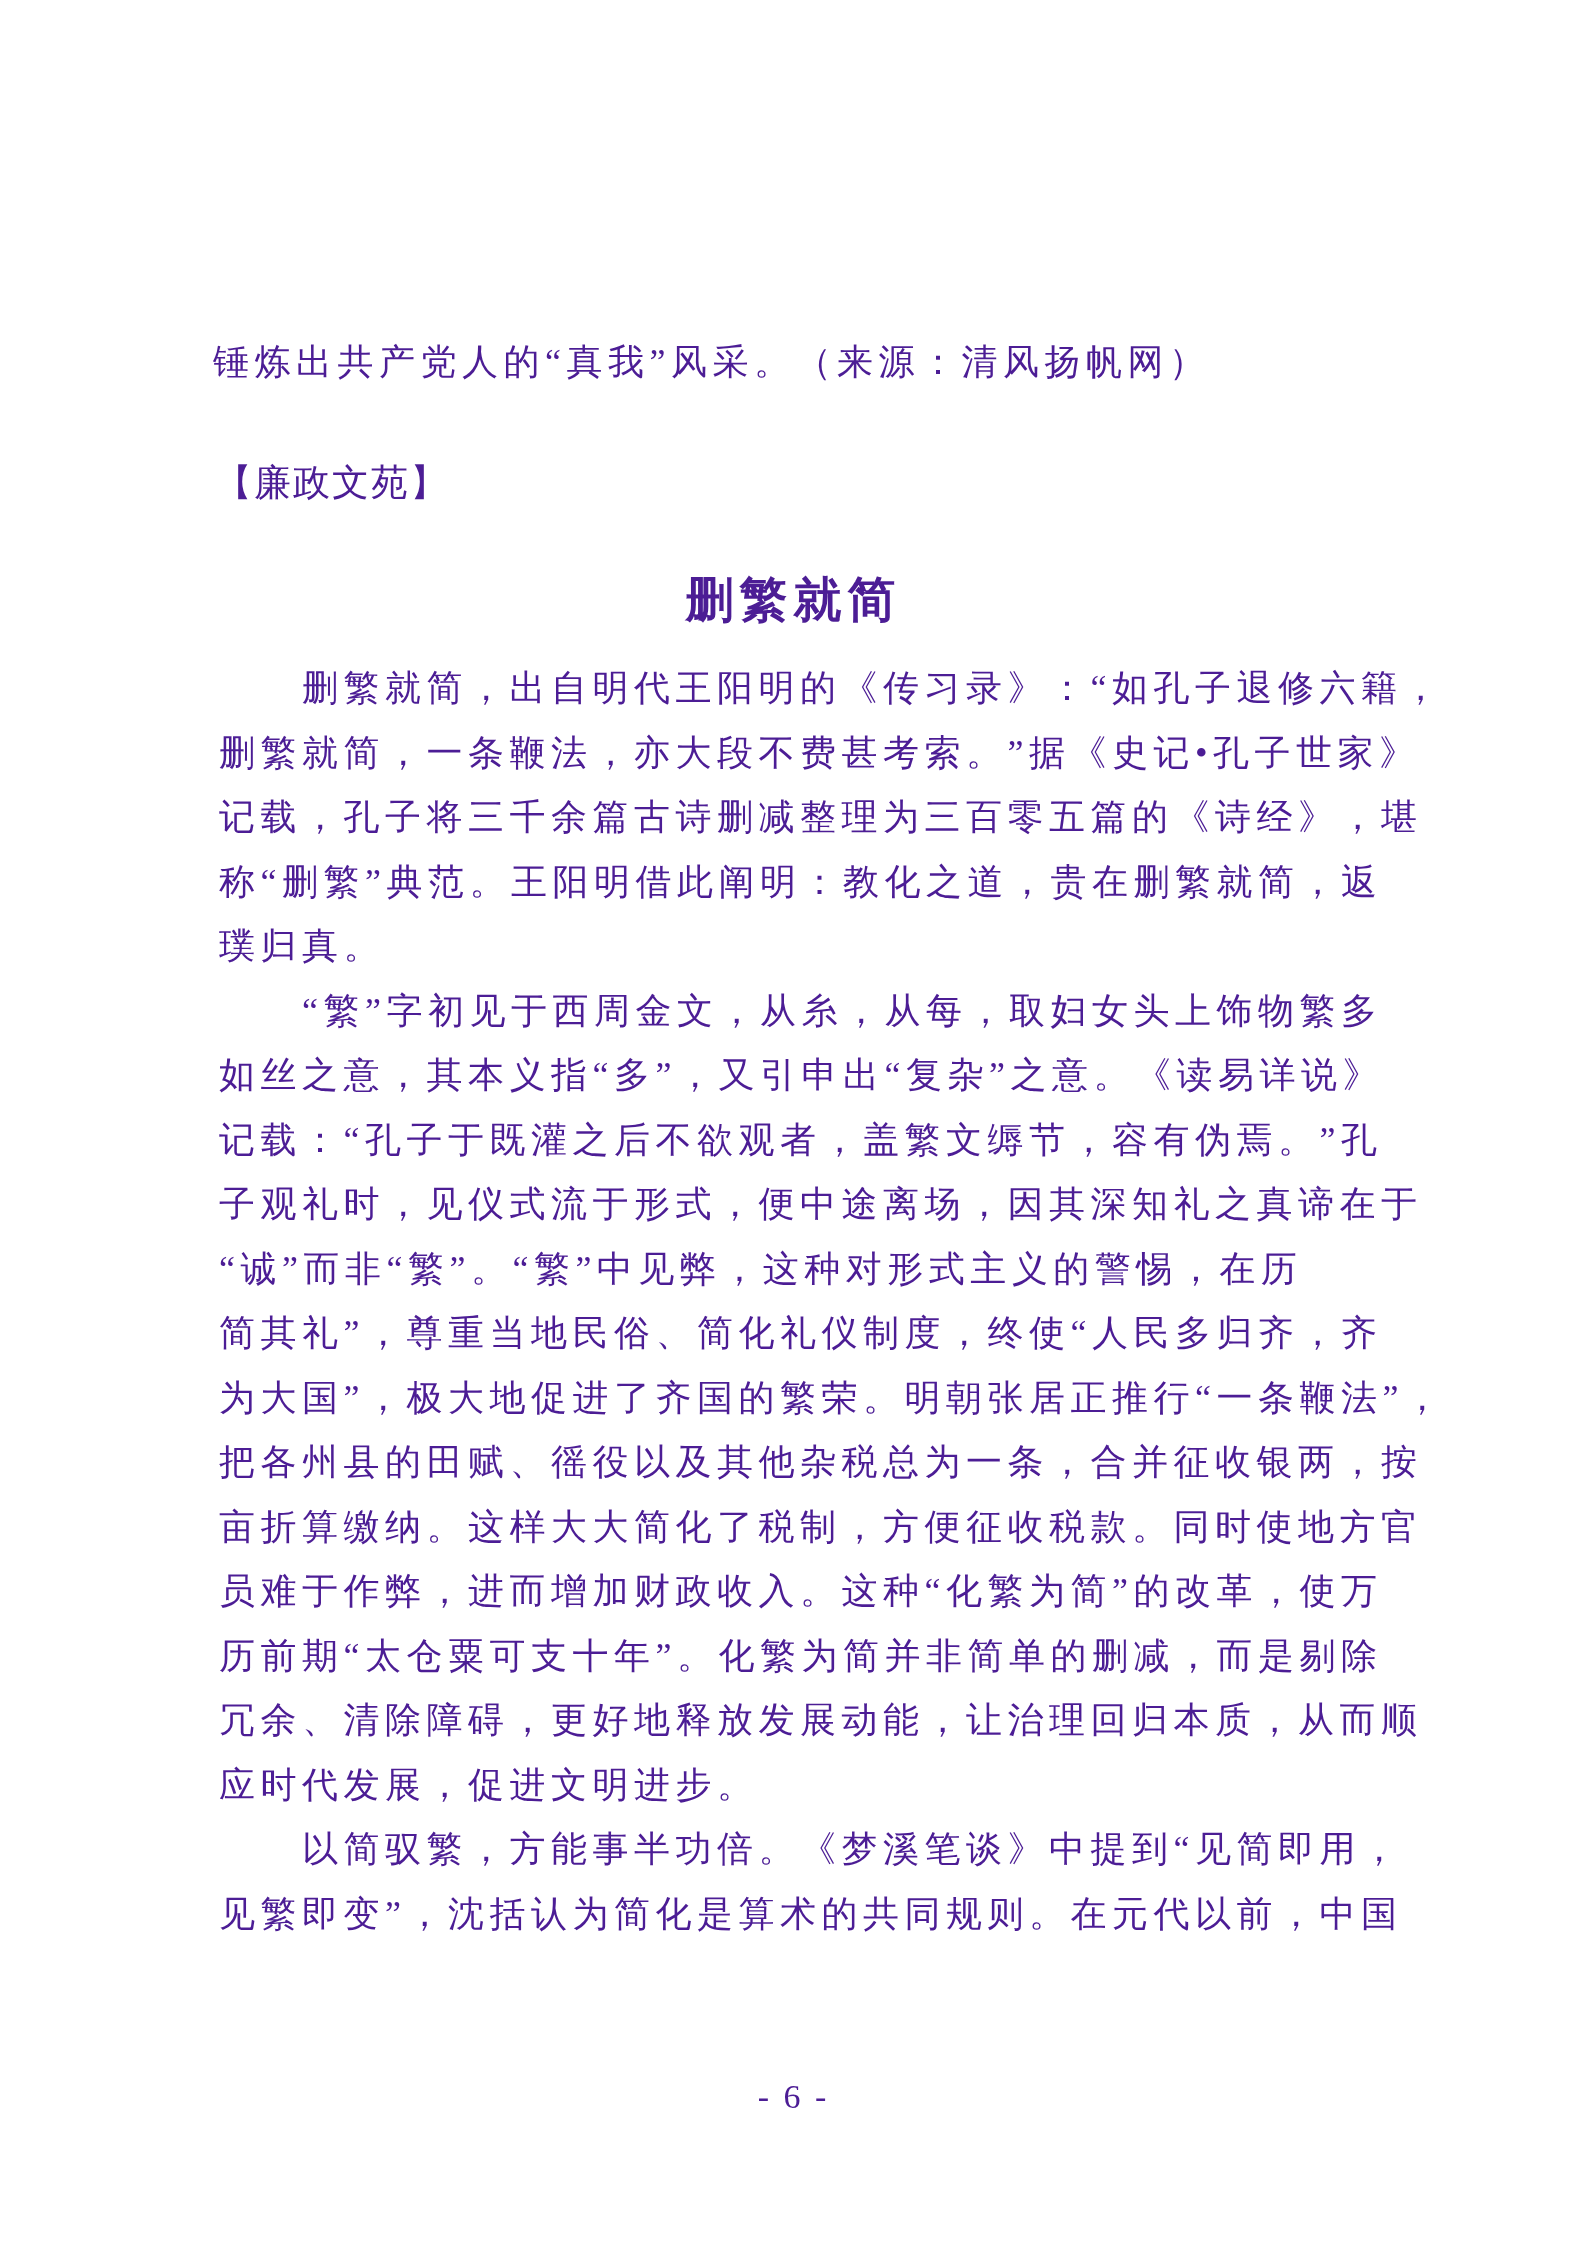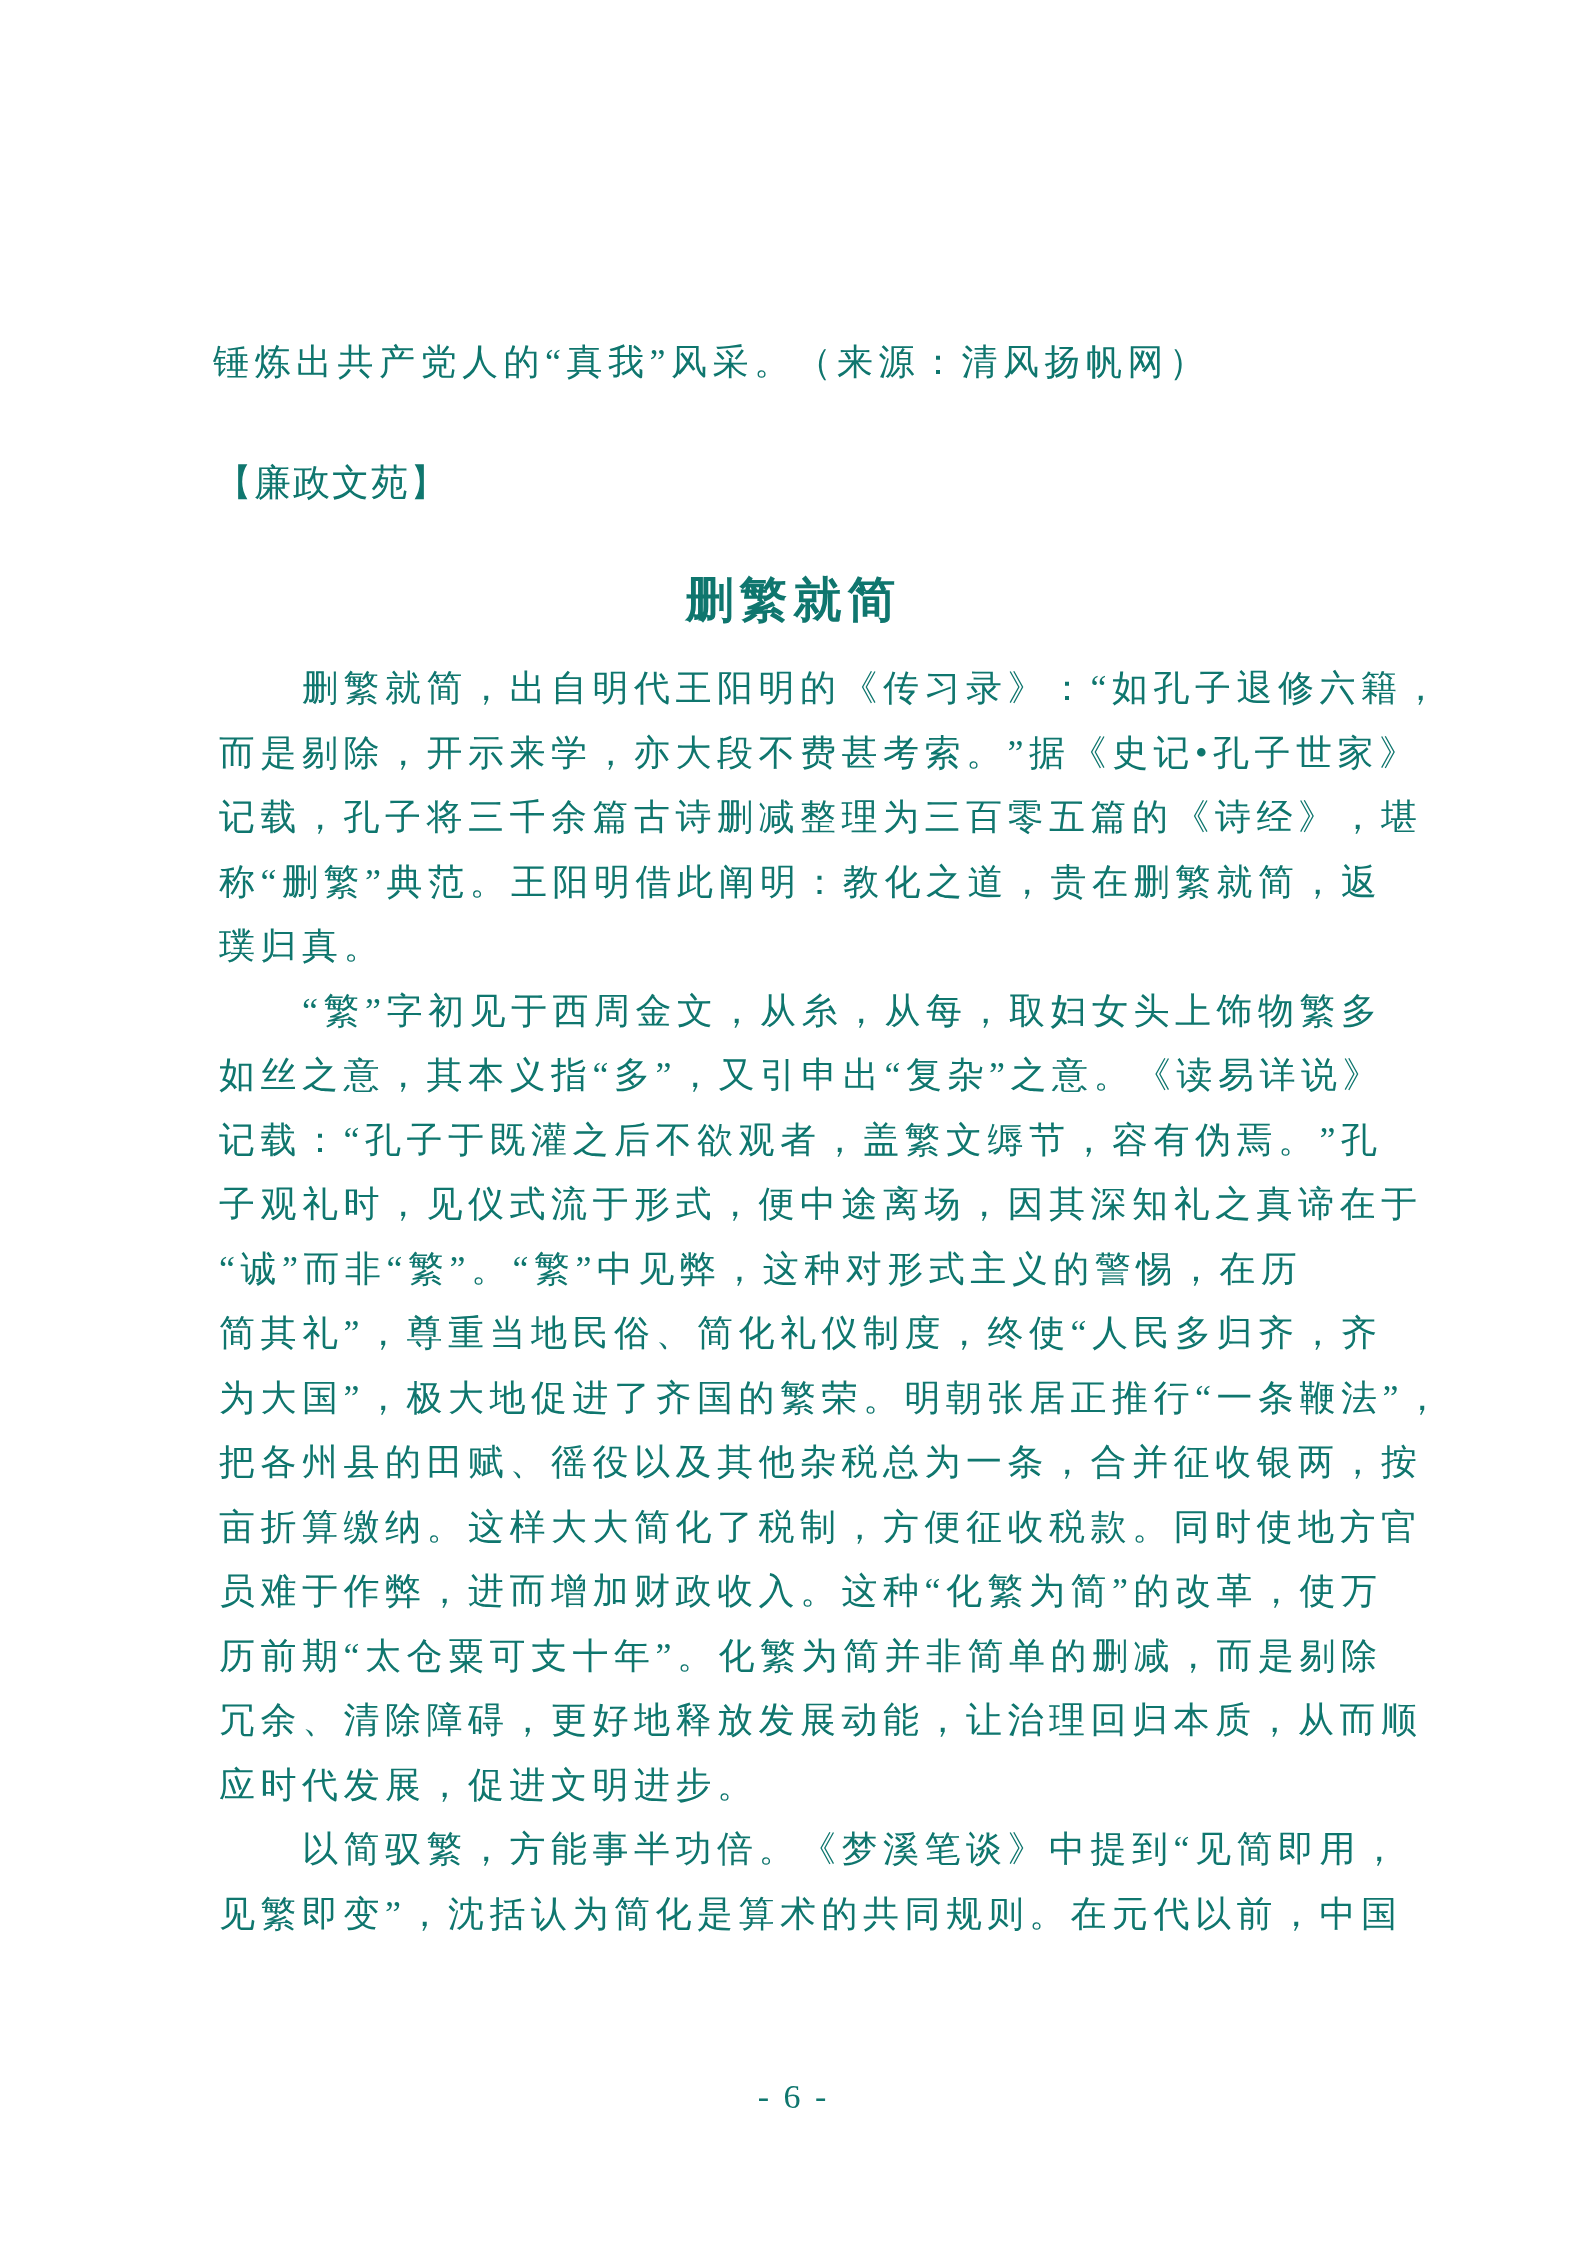--- a/index.html
+++ b/index.html
@@ -3,21 +3,21 @@
 <meta charset="utf-8">
 <style>
   html,body{margin:0;padding:0;background:#e8e8e8;}
   .page{
     position:relative;
     width:1587px;
     height:2245px;
     background:#ffffff;
     margin:0 auto;
     font-family:"Liberation Serif","DejaVu Serif",serif;
-    color:#0f766e;
+    color:#4c1d95;
     overflow:hidden;
   }
   .cont-line{
     position:absolute;
     left:213px;
     top:338px;
     font-size:36px;
     letter-spacing:5.5px;
     white-space:nowrap;
   }
@@ -75,21 +75,21 @@
   <div class="cont-line">锤炼出共产党人的“真我”风采。（来源：清风扬帆网）</div>
 
   <div class="section-header">【廉政文苑】</div>
 
   <div class="article-title">删繁就简</div>
 
   <div class="body-text">
 
     <div>
       <div class="line indent">删繁就简，出自明代王阳明的《传习录》：“如孔子退修六籍，</div>
-      <div class="line">而是剔除，开示来学，亦大段不费甚考索。”据《史记•孔子世家》</div>
+      <div class="line">删繁就简，一条鞭法，亦大段不费甚考索。”据《史记•孔子世家》</div>
       <div class="line">记载，孔子将三千余篇古诗删减整理为三百零五篇的《诗经》，堪</div>
       <div class="line">称“删繁”典范。王阳明借此阐明：教化之道，贵在删繁就简，返</div>
       <div class="line">璞归真。</div>
     </div>
 
     <div>
       <div class="line indent">“繁”字初见于西周金文，从糸，从每，取妇女头上饰物繁多</div>
       <div class="line">如丝之意，其本义指“多”，又引申出“复杂”之意。《读易详说》</div>
       <div class="line">记载：“孔子于既灌之后不欲观者，盖繁文缛节，容有伪焉。”孔</div>
       <div class="line">子观礼时，见仪式流于形式，便中途离场，因其深知礼之真谛在于</div>

